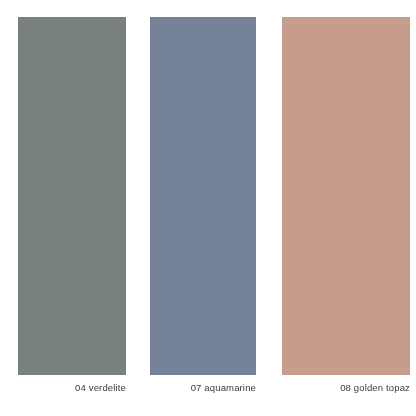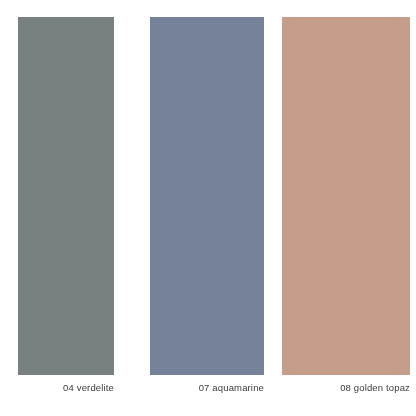--- a/index.html
+++ b/index.html
@@ -40,22 +40,22 @@
     font-size: 9.5px;
     line-height: 11px;
     letter-spacing: 0.15px;
     color: #3b3b3b;
     margin-top: 7px;
     white-space: nowrap;
     -webkit-font-smoothing: antialiased;
   }
 
   
-  #swatch-group-1 { left: 18px;  width: 96px; }
-  #swatch-group-2 { left: 150px; width: 114px; }
+  #swatch-group-1 { left: 18px;  width: 108px; }
+  #swatch-group-2 { left: 150px; width: 106px; }
   #swatch-group-3 { left: 282px; width: 128px; }
 </style>
 </head>
 <body style="background-color: rgb(255, 255, 255);">
 
 <div id="palette-board">
 
   <div class="swatch-group" id="swatch-group-1">
     <div class="swatch-chip" style="background-color: rgb(121, 129, 128);"></div>
     <div class="swatch-label" style="color: rgb(59, 59, 59);">04 verdelite</div>

